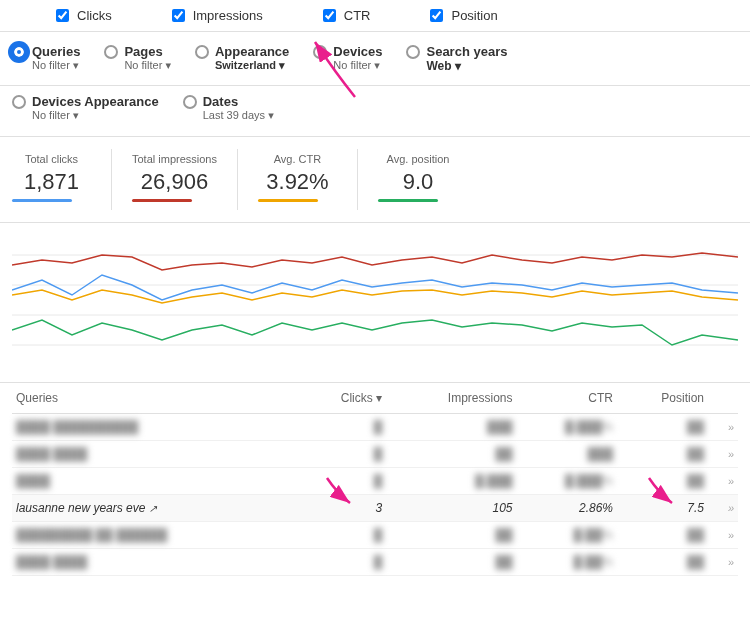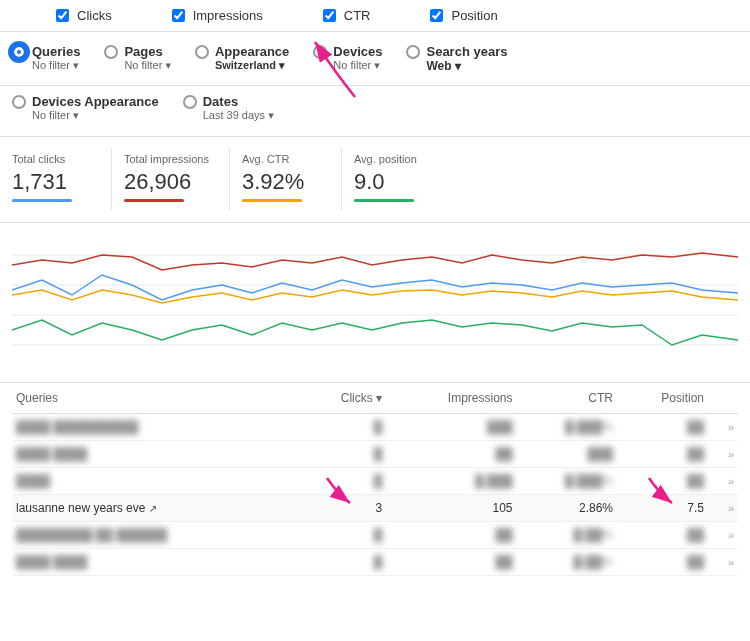--- a/index.html
+++ b/index.html
@@ -42,22 +42,22 @@
     .dimension-row2 {
       display: flex; align-items: flex-start; padding: 4px 12px 10px;
       border-bottom: 1px solid #e0e0e0; flex-wrap: wrap;
     }
 
     
     .stats-row {
       display: flex; padding: 12px 12px; border-bottom: 1px solid #e0e0e0; gap: 0;
     }
     .stat-box {
-      padding: 4px 20px 8px 0; margin-right: 12px;
-      border-right: 1px solid #e0e0e0; min-width: 100px;
+      padding: 4px 20px 8px 0; margin-right: 20px;
+      border-right: 1px solid #e0e0e0; min-width: 100px; text-align: center;
     }
     .stat-box:last-child { border-right: none; }
     .stat-title { font-size: 11px; color: #666; margin-bottom: 4px; }
     .stat-value { font-size: 22px; font-weight: 300; color: #333; }
     .stat-bar { height: 3px; width: 60px; margin-top: 4px; border-radius: 2px; }
     .bar-blue { background: #4e9af1; }
     .bar-red { background: #c0392b; }
     .bar-yellow { background: #f0a500; }
     .bar-green { background: #27ae60; }
 
@@ -180,21 +180,21 @@
       <span class="radio-circle"></span>
       <span class="dim-name">Dates</span>
     </div>
     <span class="dim-filter">Last 39 days ▾</span>
   </div>
 </div>
 
 <div class="stats-row">
   <div class="stat-box">
     <div class="stat-title">Total clicks</div>
-    <div class="stat-value">1,731</div>
+    <div class="stat-value">1,871</div>
     <div class="stat-bar bar-blue"></div>
   </div>
   <div class="stat-box">
     <div class="stat-title">Total impressions</div>
     <div class="stat-value">26,906</div>
     <div class="stat-bar bar-red"></div>
   </div>
   <div class="stat-box">
     <div class="stat-title">Avg. CTR</div>
     <div class="stat-value">3.92%</div>
@@ -259,21 +259,21 @@
 
       <tr>
         <td><span style="filter:blur(3px); color:#999;">████</span></td>
         <td class="right"><span style="filter:blur(3px); color:#999;">█</span></td>
         <td class="right"><span style="filter:blur(3px); color:#999;">█,███</span></td>
         <td class="right"><span style="filter:blur(3px); color:#999;">█.███%</span></td>
         <td class="right"><span style="filter:blur(3px); color:#999;">██</span></td>
         <td class="right"><span class="chevron-right">»</span></td>
       </tr>
 
-      <tr class="highlighted" style="position:relative;">
+      <tr class="highlighted" style="position:relative;font-style:italic;">
         <td>lausanne new years eve <span style="font-size:10px;">↗</span></td>
         <td class="right" style="position:relative;">
           <span style="position:relative;">
             
             <svg style="position:absolute; right:20px; top:-28px;" width="40" height="35" viewBox="0 0 40 35">
               <defs>
                 <marker id="arr2" markerWidth="8" markerHeight="6" refX="8" refY="3" orient="auto">
                   <polygon points="0 0, 8 3, 0 6" fill="#e91e8c"></polygon>
                 </marker>
               </defs>

